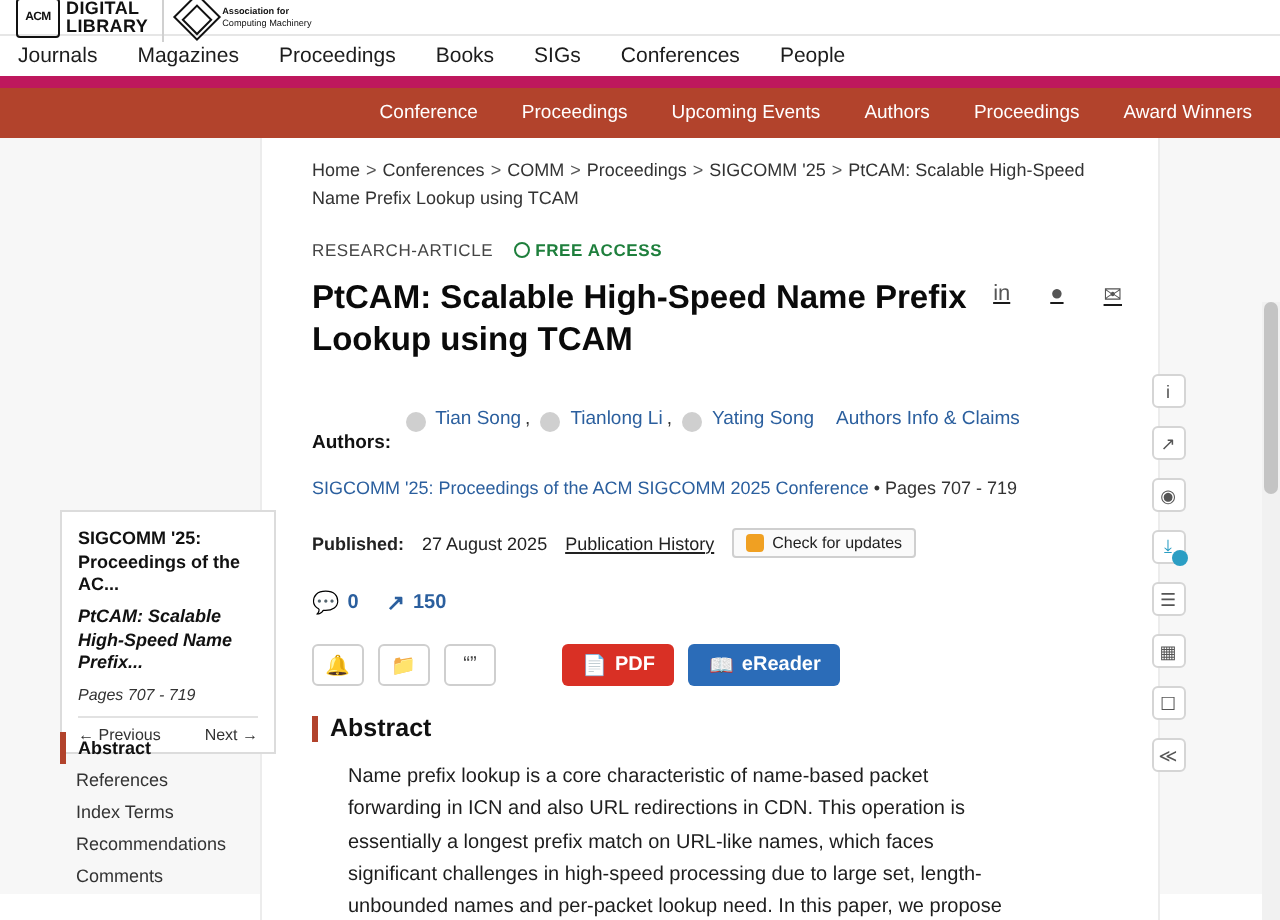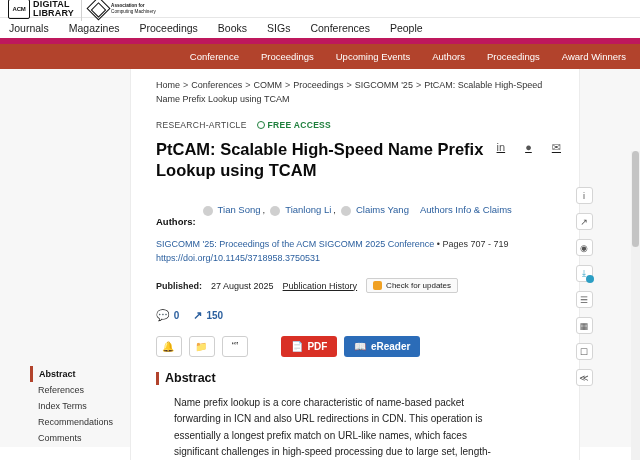--- a/index.html
+++ b/index.html
@@ -337,29 +337,28 @@
 
       <div class="authors-row">
         <span class="lbl">Authors:</span>
         <span class="avatar"></span>
         <a class="author" href="#">Tian Song</a>
           <span class="comma">,</span>
         <span class="avatar"></span>
         <a class="author" href="#">Tianlong Li</a>
           <span class="comma">,</span>
         <span class="avatar"></span>
-        <a class="author" href="#">Claims Yang</a>
+        <a class="author" href="#">Yating Song</a>
         <a class="info" href="#">Authors Info &amp; Claims</a>
       </div>
 
       <div class="venue">
         <a href="#">SIGCOMM '25: Proceedings of the ACM SIGCOMM 2025 Conference</a>
         <span> • </span>
         <span>Pages 707 - 719</span>
-        <a class="doi" href="#">https://doi.org/10.1145/3718958.3750531</a>
       </div>
 
       <div class="pubrow">
         <span class="b">Published:</span>
         <span>27 August 2025</span>
         <a class="hist" href="#">Publication History</a>
         <span class="crossmark">
           <span class="cm-dot"></span>
           <span>Check for updates</span>
         </span>
@@ -390,20 +389,29 @@
         </span>
       </div>
 
       <div class="abstract-head">
         <span class="bar"></span>
         <span>Abstract</span>
       </div>
       <div class="abstract-body">Name prefix lookup is a core characteristic of name-based packet forwarding in ICN and also URL redirections in CDN. This operation is essentially a longest prefix match on URL-like names, which faces significant challenges in high-speed processing due to large set, length-unbounded names and per-packet lookup need. In this paper, we propose a scheme to support generic hierarchical name lookups on millions of prefixes with fast, constant and guaranteed performance using ternary content-addressable memory (TCAM). Our work has three contributions. First, a scheme, namely PtCAM, is proposed to exploit TCAM for name lookup using a binary Patricia trie. Second, several approaches</div>
     </div>
 
+    <div class="sidecard">
+      <div class="sc-title">SIGCOMM '25: Proceedings of the AC...</div>
+      <div class="sc-sub">PtCAM: Scalable High-Speed Name Prefix...</div>
+      <div class="sc-pages">Pages 707 - 719</div>
+      <div class="sc-nav">
+        <span>← <span>Previous</span></span>
+        <span><span>Next</span> →</span>
+      </div>
+    </div>
 
     <div class="toc">
       <div class="item active">Abstract</div>
       <div class="item">References</div>
       <div class="item">Index Terms</div>
       <div class="item">Recommendations</div>
       <div class="item">Comments</div>
     </div>
 
     <div class="rail">

